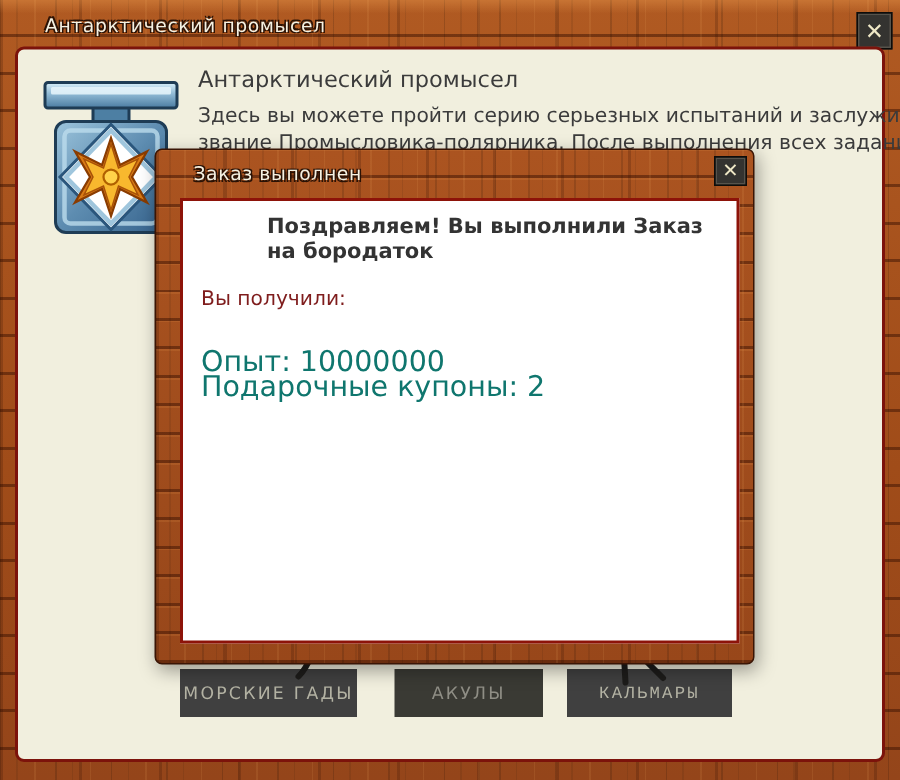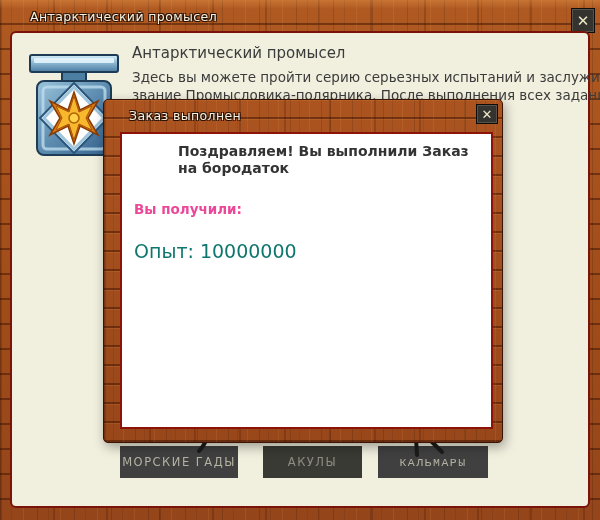--- a/index.html
+++ b/index.html
@@ -59,21 +59,21 @@
       repeating-linear-gradient(90deg, rgba(0,0,0,0.13) 0 1px, rgba(0,0,0,0) 1px 9px, rgba(0,0,0,0.08) 9px 10px, rgba(0,0,0,0) 10px 19px, rgba(255,190,110,0.10) 19px 20px, rgba(0,0,0,0) 20px 31px),
       repeating-linear-gradient(180deg, rgba(255,180,95,0.12) 0 1px, rgba(0,0,0,0) 1px 17px, rgba(60,18,2,0.50) 17px 19px),
       linear-gradient(180deg, #ab5420 0%, #98471a 100%);
   }
   .modal-body {
     position:absolute; left:16px; top:32px; width:373px; height:297px;
     background:#ffffff; border:2px solid #8d1309;
     padding:9px 12px; overflow:hidden;
   }
   .modal-heading { font-size:14px; font-weight:bold; color:#333; line-height:17px; max-width:335px;margin-left:44px; }
-  .received-label { margin-top:24px; font-size:13.5px; font-weight:bold; color:#ec4899; }
+  .received-label { margin-top:14px; font-size:13.5px; font-weight:normal; color:#7f1d1d; }
   .rewards { margin-top:26px; font-size:19px; color:#0f766e; line-height:17px; }
 </style>
 </head>
 <body>
 
 <div class="win-title" style="left:30px; top:9px;">Антарктический промысел</div>
 <div class="close-btn" style="left:571px; top:8px; width:24px; height:25px; font-size:15px;">
   <span>✕</span>
 </div>
 
@@ -134,15 +134,16 @@
   <div class="win-title" style="left:25px; top:8px;">Заказ выполнен</div>
   <div class="close-btn" style="left:372px; top:4px; width:22px; height:20px; font-size:13px;">
     <span>✕</span>
   </div>
 
   <div class="modal-body">
     <div class="modal-heading">Поздравляем! Вы выполнили Заказ на бородаток</div>
     <div class="received-label">Вы получили:</div>
     <div class="rewards">
       <div>Опыт: 10000000</div>
+      <div>Подарочные купоны: 2</div>
     </div>
   </div>
 </div>
 
 </body></html>

